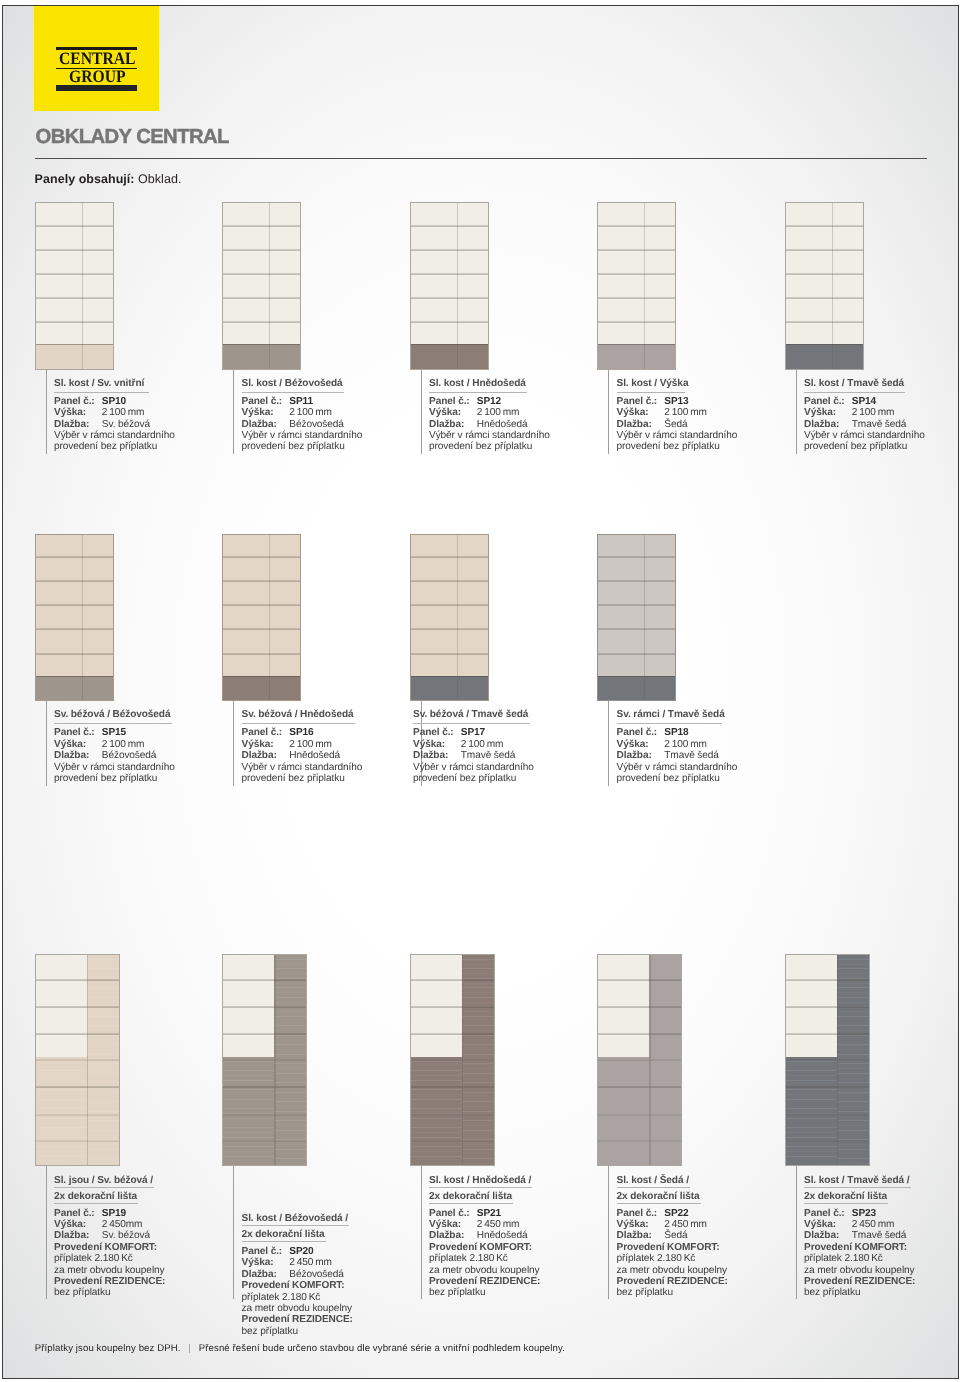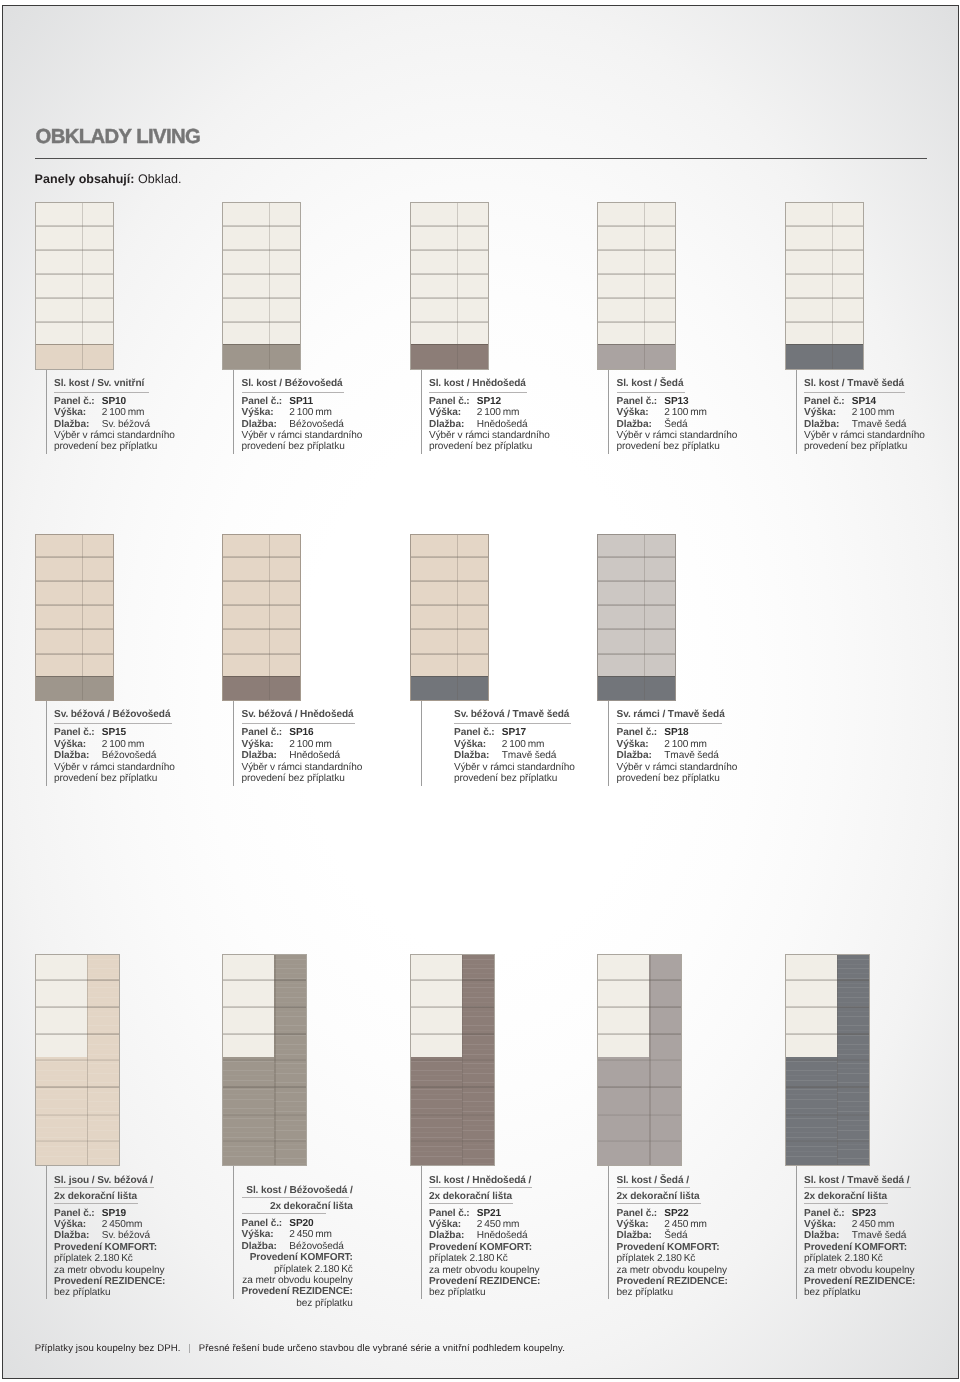--- a/index.html
+++ b/index.html
@@ -57,22 +57,29 @@
   .cap .row .v.b{font-weight:700;color:#2d2d2d;}
   .cap .free{white-space:nowrap;height:11.4px;line-height:11.4px;color:#3a3a3a;}
   .cap .free.b{font-weight:700;color:#4d4d4d;}
 </style>
 </head>
 <body>
 
 <div class="page">
 <div class="layer">
 
-
-  <div class="h-title">OBKLADY LIVING</div>
+  <div class="logo">
+    <div class="rule-top"></div>
+    <div class="l1">CENTRAL</div>
+    <div class="rule-mid"></div>
+    <div class="l2">GROUP</div>
+    <div class="rule-bot"></div>
+  </div>
+
+  <div class="h-title">OBKLADY CENTRAL</div>
   <div class="h-rule"></div>
   <div class="h-note"><b>Panely obsahují:</b> <span>Obklad.</span></div>
 
   <div id="panels">
         <div class="pimg" style="left:34.5px;top:202.4px;width:79.2px;height:167.2px;background:#F1EEE7;">
           <div class="hline" style="left:0;right:0;top:21.9px;"></div>
           <div class="hline" style="left:0;right:0;top:45.9px;"></div>
           <div class="hline" style="left:0;right:0;top:69.7px;"></div>
           <div class="hline" style="left:0;right:0;top:93.8px;"></div>
           <div class="hline" style="left:0;right:0;top:118.1px;"></div>
@@ -170,21 +177,21 @@
           <div class="hline" style="left:0;right:0;top:93.8px;"></div>
           <div class="hline" style="left:0;right:0;top:118.1px;"></div>
           <div class="hline" style="left:0;right:0;top:141.9px;"></div>
           <div class="floor" style="height:24.5px;background:#AAA3A1;">
             <div class="ftop"></div>
           </div>
           <div class="vdiv" style="left:59.70%;"></div>
         </div>
         <div class="lead" style="left:608.3px;top:369.6px;height:84.5px;"></div>
         <div class="cap" style="left:616.5px;top:378.6px;">
-          <div class="t">Sl. kost / Šedá</div>
+          <div class="t">Sl. kost / Výška</div>
           <div class="tline" style="margin-top: 2.6px; margin-bottom: 3px; width: 68.15px;"></div>
           <div class="row">
             <span class="k">Panel č.:</span>
             <span class="v b">SP13</span>
           </div>
           <div class="row">
             <span class="k">Výška:</span>
             <span class="v">2 100 mm</span>
           </div>
           <div class="row">
@@ -293,21 +300,21 @@
           <div class="hline" style="left:0;right:0;top:69.7px;"></div>
           <div class="hline" style="left:0;right:0;top:93.8px;"></div>
           <div class="hline" style="left:0;right:0;top:118.1px;"></div>
           <div class="hline" style="left:0;right:0;top:141.9px;"></div>
           <div class="floor" style="height:24.5px;background:#72757A;">
             <div class="ftop"></div>
           </div>
           <div class="vdiv" style="left:59.70%;"></div>
         </div>
         <div class="lead" style="left:420.8px;top:701.2px;height:84.5px;"></div>
-        <div class="cap" style="left:454px;top:710.2px;">
+        <div class="cap" style="left:413px;top:710.2px;">
           <div class="t">Sv. béžová / Tmavě šedá</div>
           <div class="tline" style="margin-top: 2.6px; margin-bottom: 3px; width: 116.54px;"></div>
           <div class="row">
             <span class="k">Panel č.:</span>
             <span class="v b">SP17</span>
           </div>
           <div class="row">
             <span class="k">Výška:</span>
             <span class="v">2 100 mm</span>
           </div>
@@ -391,21 +398,21 @@
           <div class="hline" style="left:0;right:0;top:24.5px;opacity:1;"></div>
           <div class="hline" style="left:0;right:0;top:51.5px;opacity:1;"></div>
           <div class="hline" style="left:0;right:0;top:78px;opacity:1;"></div>
           <div class="hline" style="left:0;right:0;top:104px;opacity:0.5;"></div>
           <div class="hline" style="left:0;right:0;top:131.5px;opacity:1;"></div>
           <div class="hline" style="left:0;right:0;top:159px;opacity:0.45;"></div>
           <div class="hline" style="left:0;right:0;top:185.5px;opacity:0.45;"></div>
           <div class="vdiv" style="left:61.80%;"></div>
         </div>
         <div class="lead" style="left:233.3px;top:1165.5px;height:133px;"></div>
-        <div class="cap" style="left:241.5px;top:1186px;text-align:right;">
+        <div class="cap" style="left:241.5px;top:1214px;">
           <div class="t">Sl. kost / Béžovošedá /</div>
           <div class="tline" style="margin-top: 0.6px; margin-bottom: 4px; width: 107.73px;"></div>
           <div class="t">2x dekorační lišta</div>
           <div class="tline" style="margin-top: 0.6px; margin-bottom: 3.7px; width: 84.12px;"></div>
           <div class="row">
             <span class="k">Panel č.:</span>
             <span class="v b">SP20</span>
           </div>
           <div class="row">
             <span class="k">Výška:</span>

